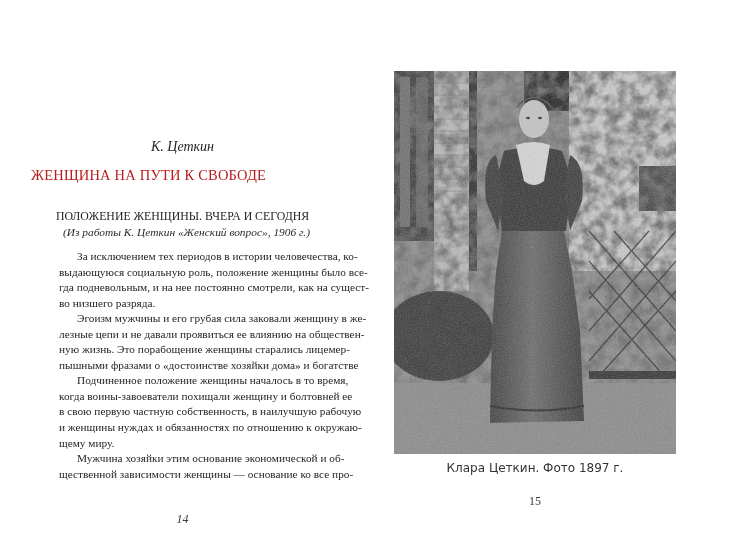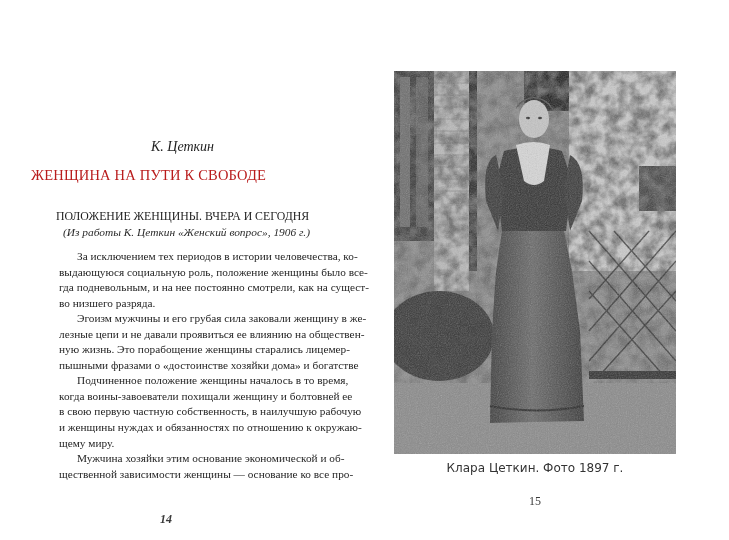--- a/index.html
+++ b/index.html
@@ -31,21 +31,21 @@
   .body-text {
     position: absolute; left: 59px; width: 280px; top: 231px;
     font-size: 11.3px; line-height: 15.55px; color: #262626;
   }
   .body-text .line { display: block; white-space: nowrap; text-align: justify; text-align-last: justify; height: 15.55px; }
   .body-text .line.last { text-align-last: left; }
   .body-text .line.indent { padding-left: 18px; }
 
   .page-num-left {
     position: absolute; left: 160px; width: 45px; top: 494px;
-    font-style: italic; font-size: 12px; color: #3a3a3a; font-weight: bold;
+    text-align: center; font-style: italic; font-size: 12px; color: #3a3a3a;
   }
 
   .photo {
     position: absolute; left: 29px; top: 71px; width: 282px; height: 383px;
     background: #6b6b6b; overflow: hidden;
   }
   .photo svg { display: block; width: 100%; height: 100%; }
   .caption {
     position: absolute; left: 70px; width: 200px; top: 461px;
     text-align: center; font-family: "DejaVu Sans", "Liberation Sans", sans-serif;

